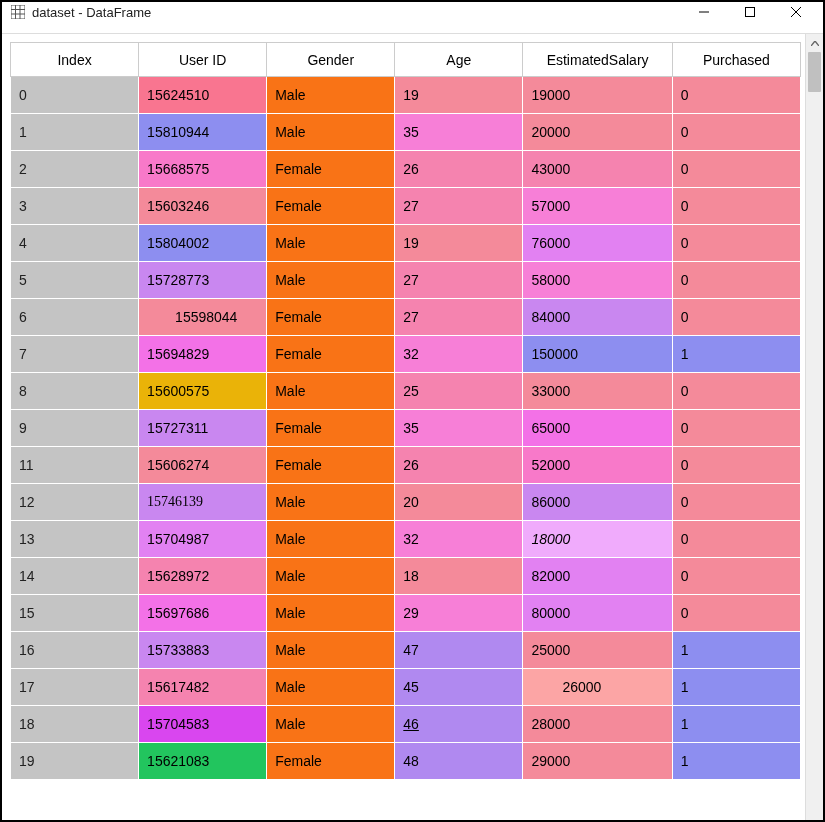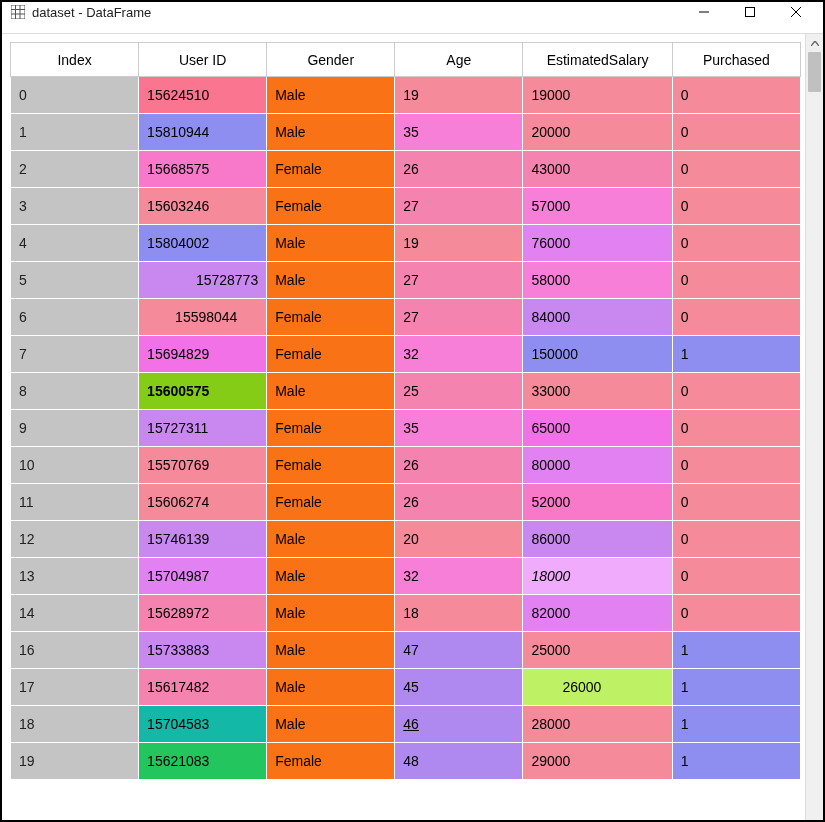--- a/index.html
+++ b/index.html
@@ -196,21 +196,21 @@
           <tr>
             <td class="idx">4</td>
             <td style="background: rgb(141, 142, 240);">15804002</td>
             <td class="gender">Male</td>
             <td style="background: rgb(244, 138, 154);">19</td>
             <td style="background: rgb(226, 129, 242);">76000</td>
             <td style="background: rgb(244, 138, 154);">0</td>
           </tr>
           <tr>
             <td class="idx">5</td>
-            <td style="background: rgb(201, 135, 240); text-align: right;">15728773</td>
+            <td style="background: rgb(201, 135, 240);">15728773</td>
             <td class="gender">Male</td>
             <td style="background: rgb(245, 131, 175);">27</td>
             <td style="background: rgb(247, 127, 215);">58000</td>
             <td style="background: rgb(244, 138, 154);">0</td>
           </tr>
           <tr>
             <td class="idx">6</td>
             <td style="background: rgb(244, 138, 154); padding-left: 36px;">15598044</td>
             <td class="gender">Female</td>
             <td style="background: rgb(245, 131, 175);">27</td>
@@ -220,53 +220,45 @@
           <tr>
             <td class="idx">7</td>
             <td style="background: rgb(243, 113, 231);">15694829</td>
             <td class="gender">Female</td>
             <td style="background: rgb(247, 127, 215);">32</td>
             <td style="background: rgb(141, 142, 240);">150000</td>
             <td style="background: rgb(141, 142, 240);">1</td>
           </tr>
           <tr>
             <td class="idx">8</td>
-            <td style="background: #84cc16; font-weight: bold;">15600575</td>
+            <td style="background: #eab308;">15600575</td>
             <td class="gender">Male</td>
             <td style="background: rgb(245, 131, 175);">25</td>
             <td style="background: rgb(244, 138, 154);">33000</td>
             <td style="background: rgb(244, 138, 154);">0</td>
           </tr>
           <tr>
             <td class="idx">9</td>
             <td style="background: rgb(201, 135, 240);">15727311</td>
             <td class="gender">Female</td>
             <td style="background: rgb(247, 127, 215);">35</td>
             <td style="background: rgb(243, 113, 231);">65000</td>
             <td style="background: rgb(244, 138, 154);">0</td>
           </tr>
           <tr>
-            <td class="idx">10</td>
-            <td style="background: rgb(244, 138, 154);">15570769</td>
-            <td class="gender">Female</td>
-            <td style="background: rgb(245, 131, 175);">26</td>
-            <td style="background: rgb(226, 129, 242);">80000</td>
-            <td style="background: rgb(244, 138, 154);">0</td>
-          </tr>
-          <tr>
             <td class="idx">11</td>
             <td style="background: rgb(244, 138, 154);">15606274</td>
             <td class="gender">Female</td>
             <td style="background: rgb(245, 131, 175);">26</td>
             <td style="background: rgb(248, 121, 201);">52000</td>
             <td style="background: rgb(244, 138, 154);">0</td>
           </tr>
           <tr>
             <td class="idx">12</td>
-            <td style="background: rgb(201, 135, 240);">15746139</td>
+            <td style="background: rgb(201, 135, 240); font-family: Liberation Serif, serif;">15746139</td>
             <td class="gender">Male</td>
             <td style="background: rgb(244, 138, 154);">20</td>
             <td style="background: rgb(201, 135, 240);">86000</td>
             <td style="background: rgb(244, 138, 154);">0</td>
           </tr>
           <tr>
             <td class="idx">13</td>
             <td style="background: rgb(226, 129, 242);">15704987</td>
             <td class="gender">Male</td>
             <td style="background: rgb(247, 127, 215);">32</td>
@@ -275,38 +267,46 @@
           </tr>
           <tr>
             <td class="idx">14</td>
             <td style="background: rgb(245, 131, 175);">15628972</td>
             <td class="gender">Male</td>
             <td style="background: rgb(244, 138, 154);">18</td>
             <td style="background: rgb(226, 129, 242);">82000</td>
             <td style="background: rgb(244, 138, 154);">0</td>
           </tr>
           <tr>
+            <td class="idx">15</td>
+            <td style="background: rgb(243, 113, 231);">15697686</td>
+            <td class="gender">Male</td>
+            <td style="background: rgb(247, 127, 215);">29</td>
+            <td style="background: rgb(226, 129, 242);">80000</td>
+            <td style="background: rgb(244, 138, 154);">0</td>
+          </tr>
+          <tr>
             <td class="idx">16</td>
             <td style="background: rgb(201, 135, 240);">15733883</td>
             <td class="gender">Male</td>
             <td style="background: rgb(176, 137, 240);">47</td>
             <td style="background: rgb(244, 138, 154);">25000</td>
             <td style="background: rgb(141, 142, 240);">1</td>
           </tr>
           <tr>
             <td class="idx">17</td>
             <td style="background: rgb(245, 131, 175);">15617482</td>
             <td class="gender">Male</td>
             <td style="background: rgb(176, 137, 240);">45</td>
-            <td style="background: #bef264; padding-left: 39px;">26000</td>
+            <td style="background: #fca5a5; padding-left: 39px;">26000</td>
             <td style="background: rgb(141, 142, 240);">1</td>
           </tr>
           <tr>
             <td class="idx">18</td>
-            <td style="background: #14b8a6;">15704583</td>
+            <td style="background: #d946ef;">15704583</td>
             <td class="gender">Male</td>
             <td style="background: rgb(176, 137, 240); text-decoration: underline;">46</td>
             <td style="background: rgb(244, 138, 154);">28000</td>
             <td style="background: rgb(141, 142, 240);">1</td>
           </tr>
           <tr>
             <td class="idx">19</td>
             <td style="background: #22c55e; margin-top: 19px;">15621083</td>
             <td class="gender">Female</td>
             <td style="background: rgb(176, 137, 240);">48</td>

